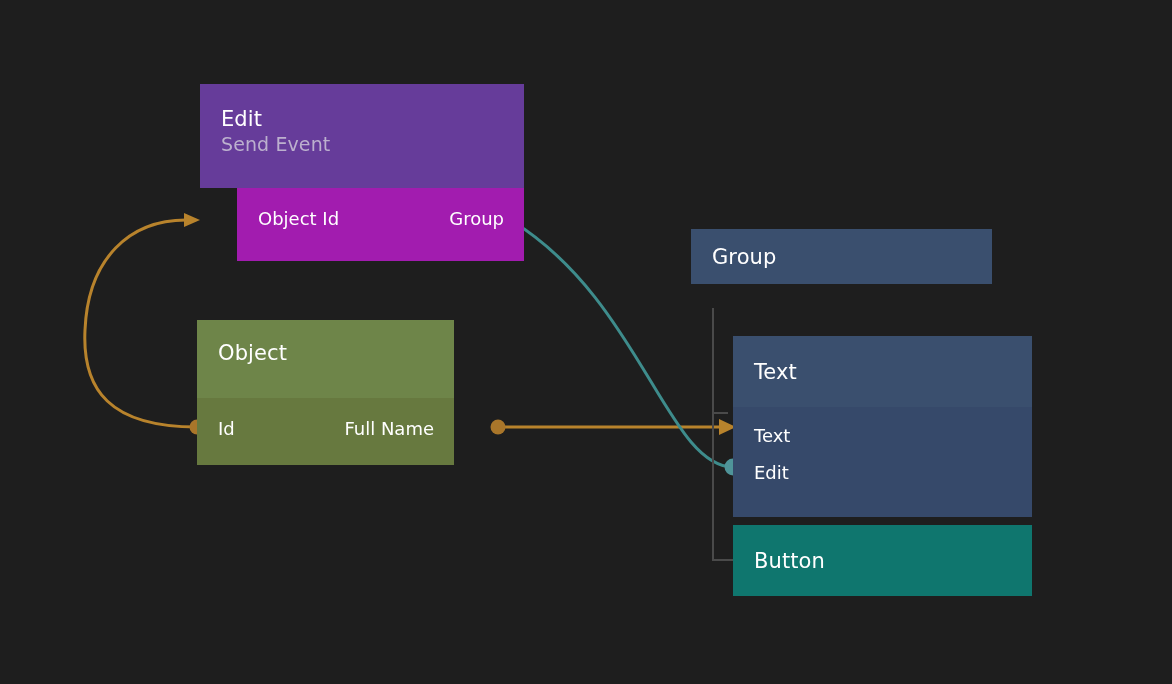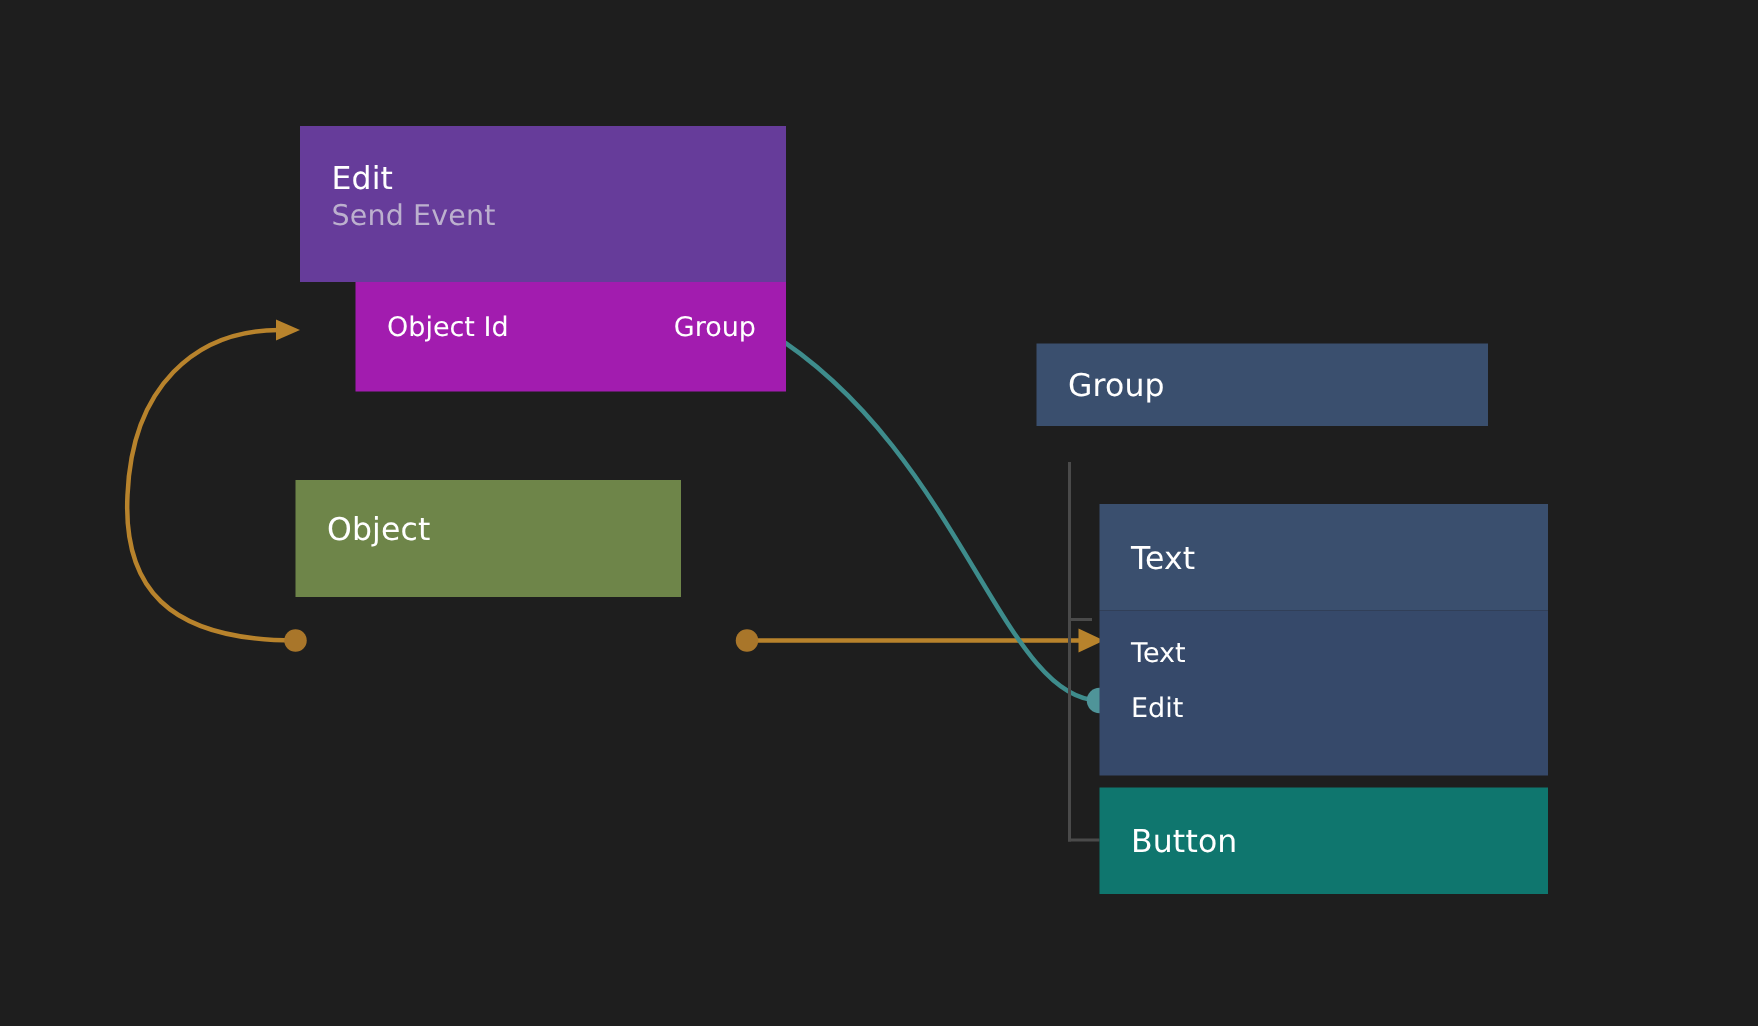--- a/index.html
+++ b/index.html
@@ -185,20 +185,26 @@
         <span class="port-label left">Object Id</span>
         <span class="port-label right">Group</span>
       </div>
     </div>
   </div>
 
   <div class="node" id="node-object">
     <div class="node-header">
       <div class="node-title">Object</div>
     </div>
+    <div class="node-body">
+      <div class="port-row">
+        <span class="port-label left">Id</span>
+        <span class="port-label right">Full Name</span>
+      </div>
+    </div>
   </div>
 
   <div class="node" id="node-group">
     <div class="node-header">
       <div class="node-title">Group</div>
     </div>
   </div>
 
   <div class="node" id="node-text">
     <div class="node-header">

